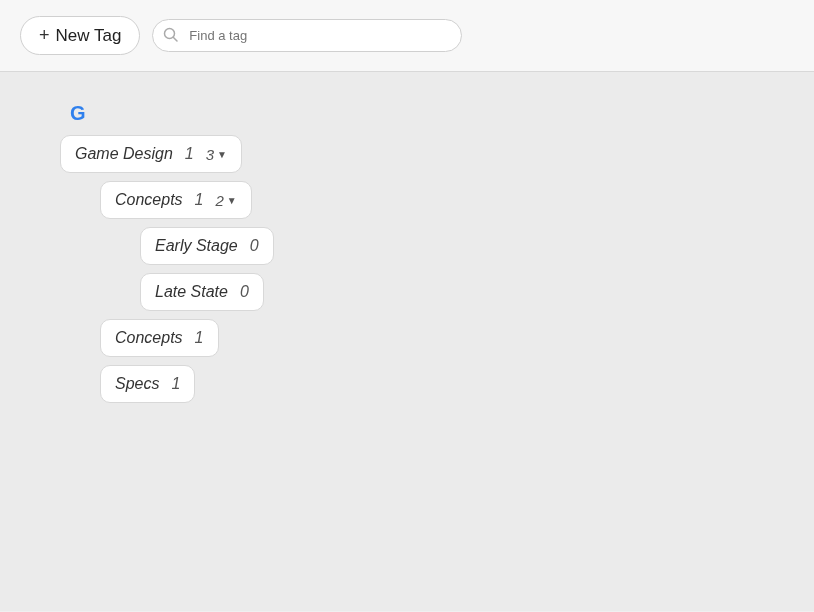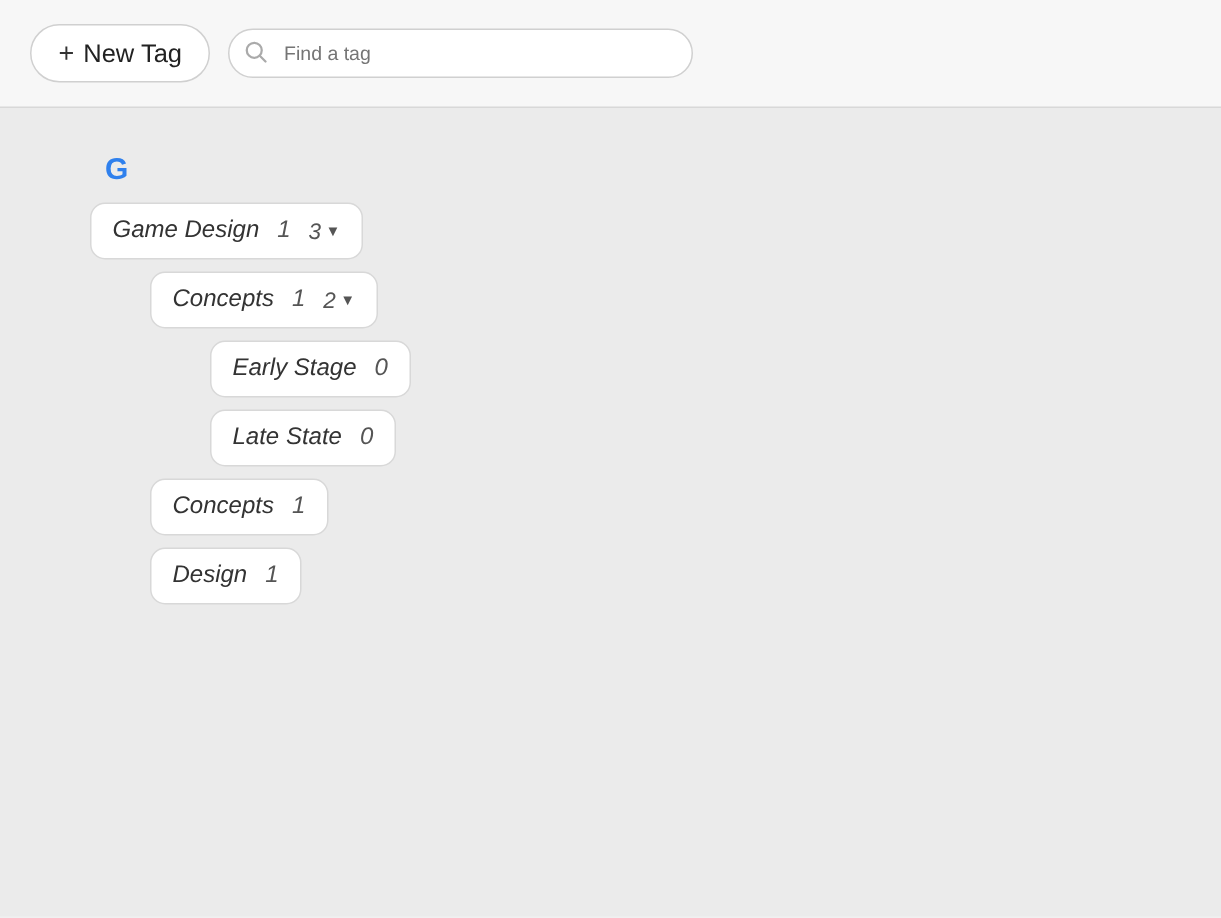--- a/index.html
+++ b/index.html
@@ -191,18 +191,18 @@
         </div>
       </div>
       <div class="tag-row" style="margin-left: 40px;">
         <div class="tag-item">
           <span>Concepts</span>
           <span class="tag-count">1</span>
         </div>
       </div>
       <div class="tag-row" style="margin-left: 40px;">
         <div class="tag-item">
-          <span>Design</span>
+          <span>Specs</span>
           <span class="tag-count">1</span>
         </div>
       </div>
     </div>
 </div>
 
 </body></html>

